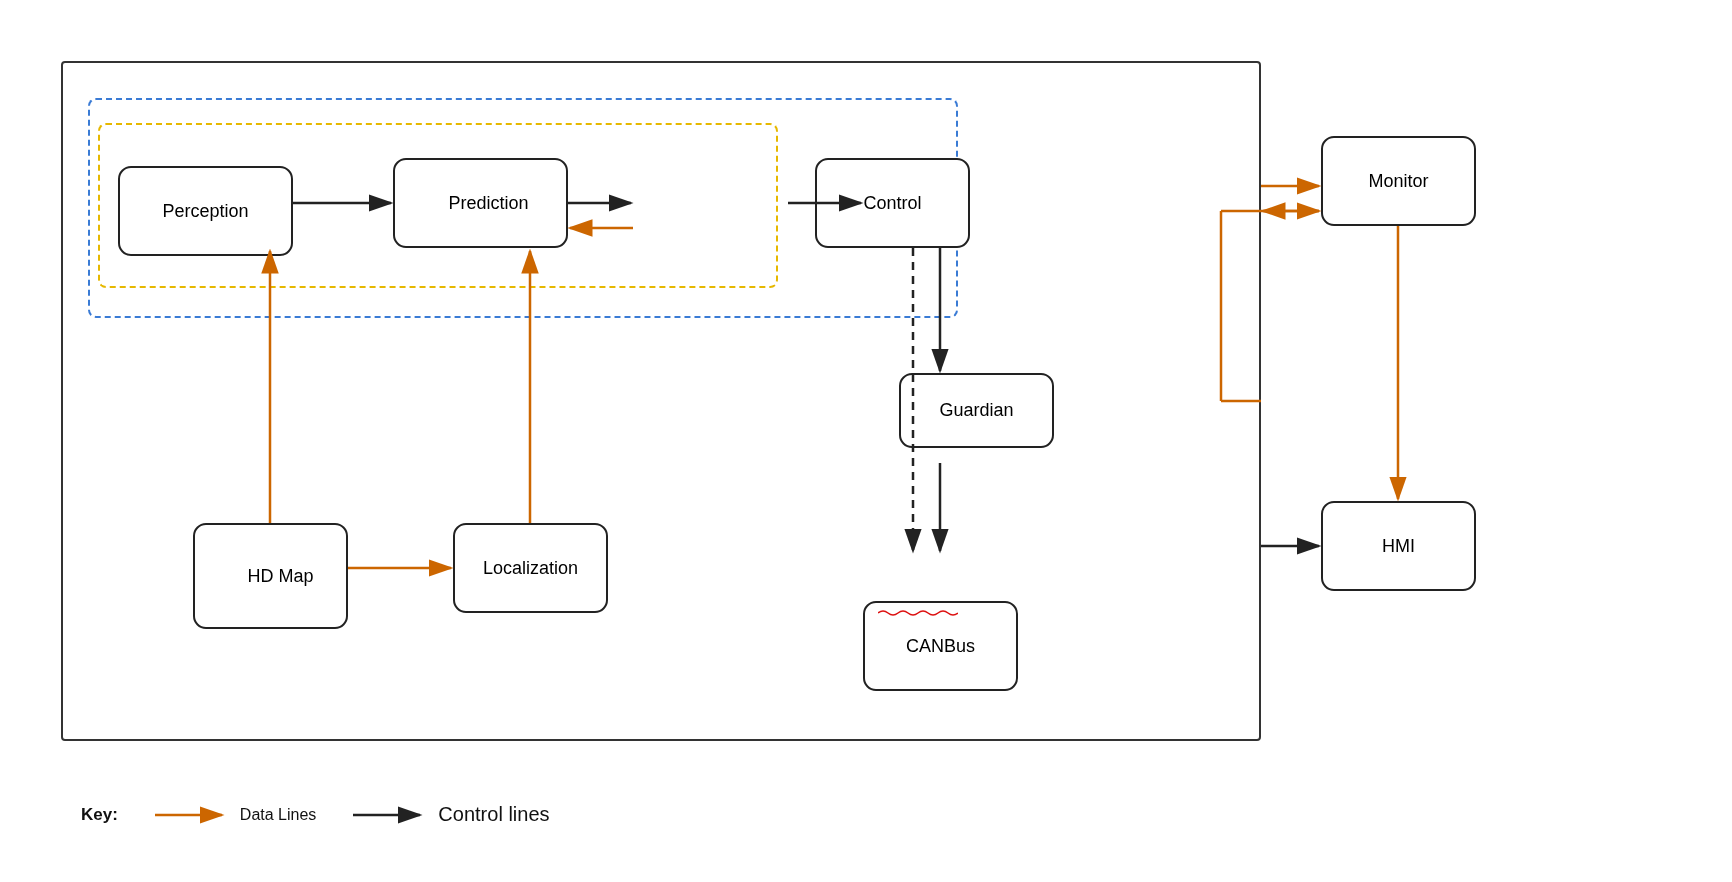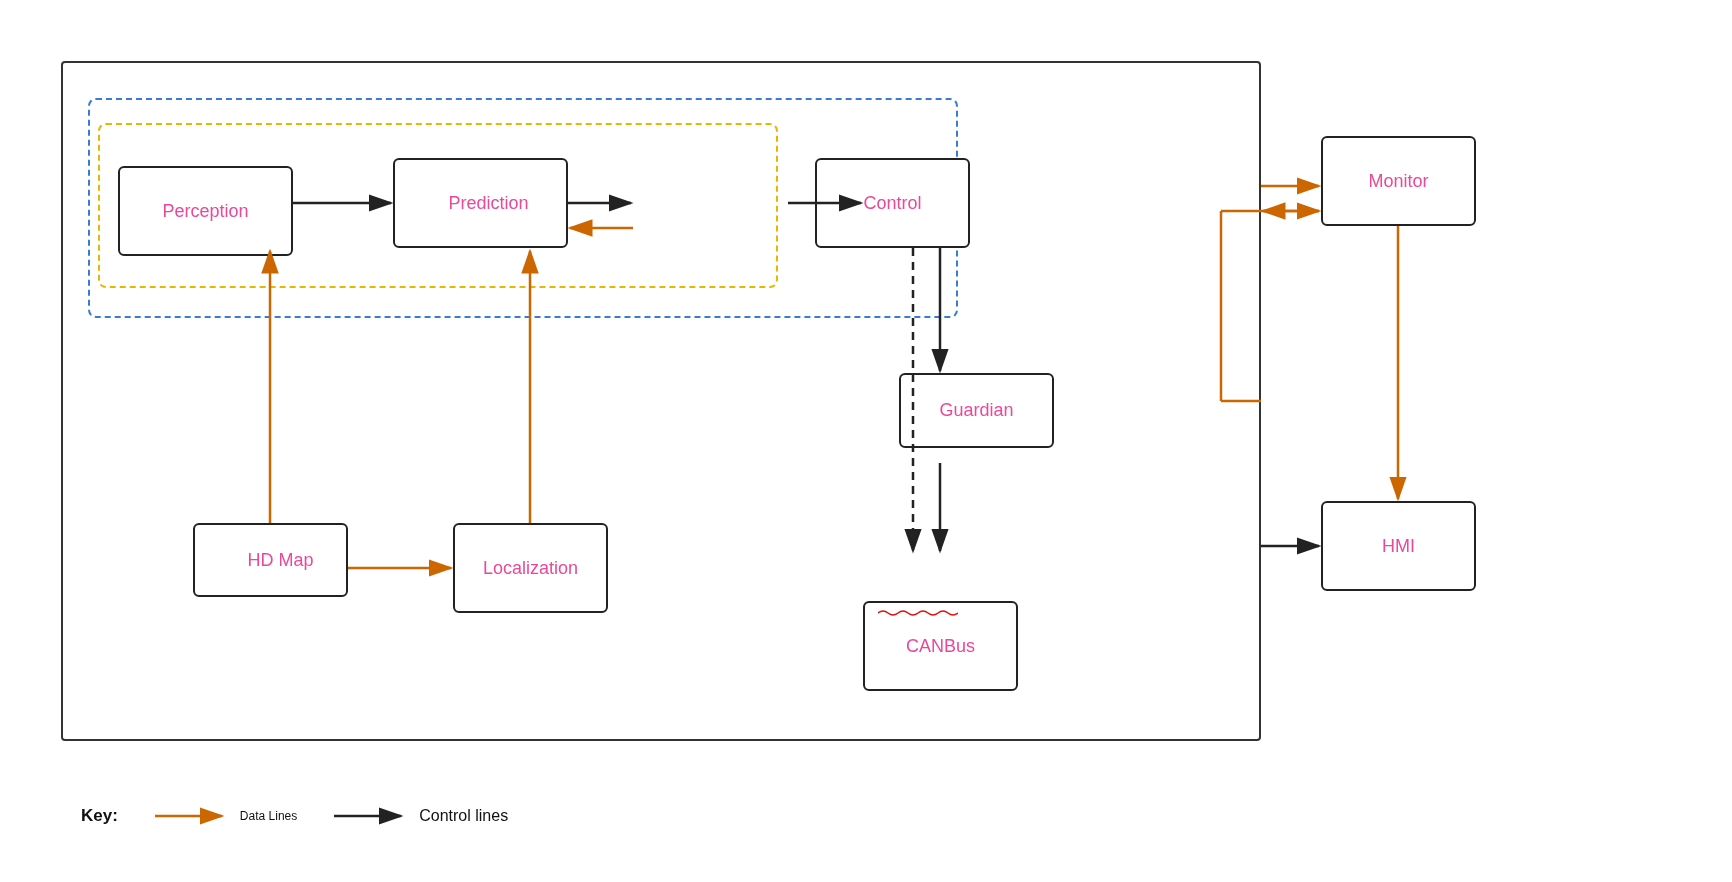--- a/index.html
+++ b/index.html
@@ -27,28 +27,28 @@
       width: 1200px;
       height: 680px;
       border: 2px solid #333;
       border-radius: 4px;
       background: #fff;
     }
     
     .module-box {
       position: absolute;
       border: 2.5px solid #222;
-      border-radius: 6px;
+      border-radius: 13px;
       background: #fff;
       display: flex;
       align-items: center;
       justify-content: center;
       font-size: 18px;
       font-weight: 500;
-      color: #ec4899;
+      color: #000000;
     }
     
     .blue-dashed {
       position: absolute;
       border: 2.5px dashed #3a7bd5;
       border-radius: 8px;
       background: transparent;
     }
     
     .yellow-dashed {
@@ -109,21 +109,21 @@
 
     <div class="module-box" style="top:310px; left:800px; width:155px; height:75px;margin-left:36px;">
       <span>Guardian</span>
     </div>
 
     <div class="module-box" style="top:490px; left:800px; width:155px; height:90px;margin-top:48px;">
       <span>CANBus</span>
 
     </div>
 
-    <div class="module-box" style="top:460px; left:130px; width:155px; height:74px;padding-left:20px;">
+    <div class="module-box" style="top:460px; left:130px; width:155px; height:106px;padding-left:20px;">
       <span>HD Map</span>
     </div>
 
     <div class="module-box" style="top:460px; left:390px; width:155px; height:90px;">
       <span>Localization</span>
     </div>
 
     <svg class="arrows-svg">
       <defs>
         <marker id="arrowBlack" markerWidth="10" markerHeight="7" refX="9" refY="3.5" orient="auto">
@@ -206,29 +206,29 @@
 
     <div class="key-item">
       <svg width="80" height="20">
         <defs>
           <marker id="arrowOrangeKey" markerWidth="10" markerHeight="7" refX="9" refY="3.5" orient="auto">
             <polygon points="0 0, 10 3.5, 0 7" fill="#cc6600"></polygon>
           </marker>
         </defs>
         <line x1="5" y1="10" x2="72" y2="10" stroke="#cc6600" stroke-width="2.5" marker-end="url(#arrowOrangeKey)"></line>
       </svg>
-      <span style="font-size:12px;">Data Lines</span>
+      <span style="font-size:16px;">Data Lines</span>
     </div>
 
     <div class="key-item">
       <svg width="80" height="20">
         <defs>
           <marker id="arrowBlackKey" markerWidth="10" markerHeight="7" refX="9" refY="3.5" orient="auto">
             <polygon points="0 0, 10 3.5, 0 7" fill="#222"></polygon>
           </marker>
         </defs>
         <line x1="5" y1="10" x2="72" y2="10" stroke="#222" stroke-width="2.5" marker-end="url(#arrowBlackKey)"></line>
       </svg>
-      <span style="font-size:16px;">Control lines</span>
+      <span style="font-size:20px;">Control lines</span>
     </div>
   </div>
 
 </div>
 
 </body></html>

